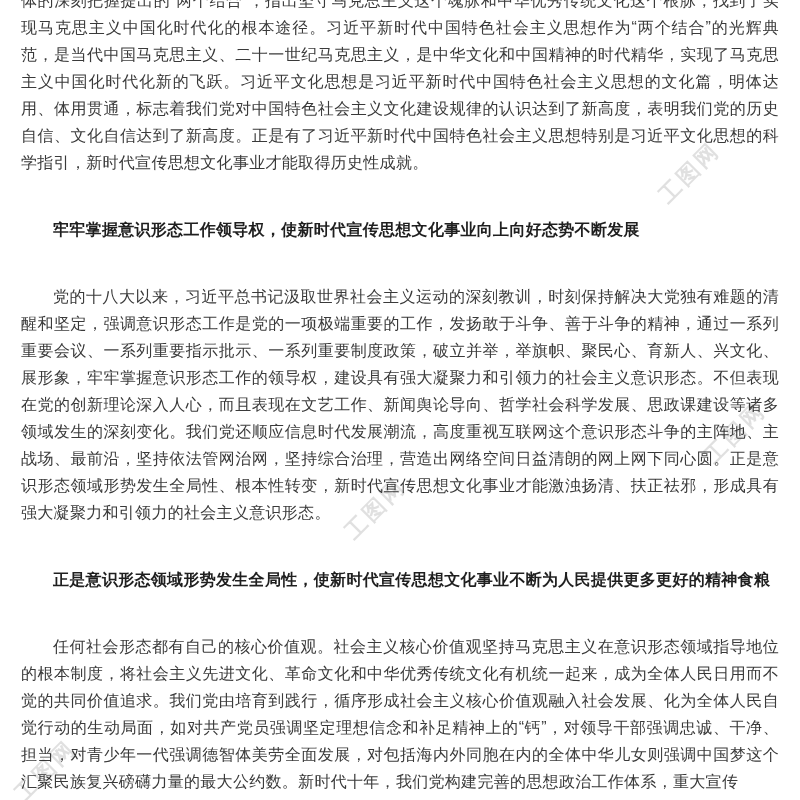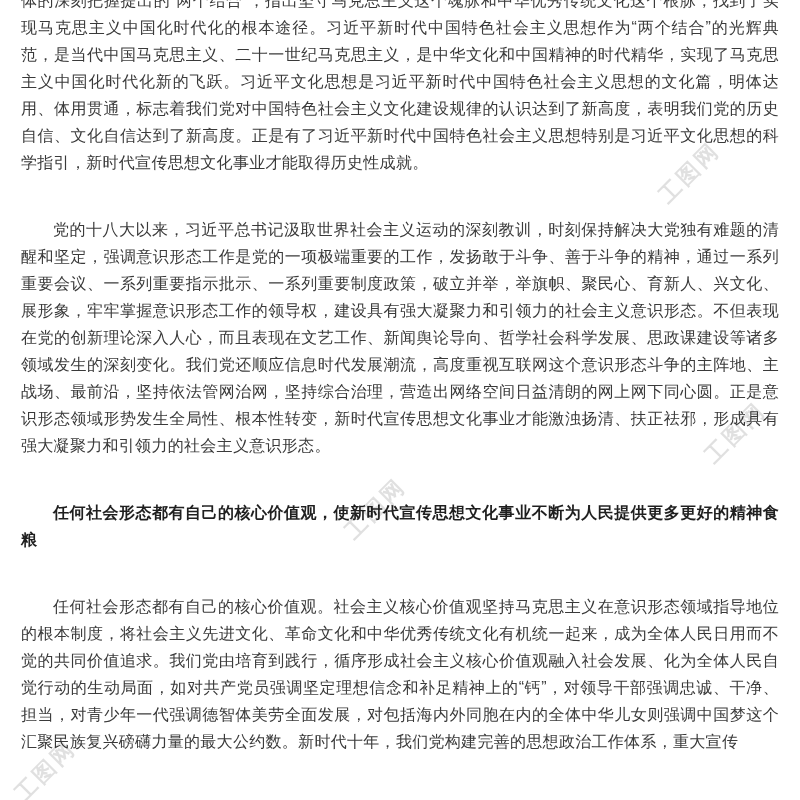--- a/index.html
+++ b/index.html
@@ -70,21 +70,22 @@
 <div class="page">
 
   <div class="watermark wm1">工图网</div>
   <div class="watermark wm2">工图网</div>
   <div class="watermark wm3">工图网</div>
   <div class="watermark wm4">工图网</div>
 
   <div class="content">
     <p class="body-text no-indent">体的深刻把握提出的“两个结合”，指出坚守马克思主义这个魂脉和中华优秀传统文化这个根脉，找到了实现马克思主义中国化时代化的根本途径。习近平新时代中国特色社会主义思想作为“两个结合”的光辉典范，是当代中国马克思主义、二十一世纪马克思主义，是中华文化和中国精神的时代精华，实现了马克思主义中国化时代化新的飞跃。习近平文化思想是习近平新时代中国特色社会主义思想的文化篇，明体达用、体用贯通，标志着我们党对中国特色社会主义文化建设规律的认识达到了新高度，表明我们党的历史自信、文化自信达到了新高度。正是有了习近平新时代中国特色社会主义思想特别是习近平文化思想的科学指引，新时代宣传思想文化事业才能取得历史性成就。</p>
 
+    <p class="heading indent">牢牢掌握意识形态工作领导权，使新时代宣传思想文化事业向上向好态势不断发展</p>
 
     <p class="body-text indent">党的十八大以来，习近平总书记汲取世界社会主义运动的深刻教训，时刻保持解决大党独有难题的清醒和坚定，强调意识形态工作是党的一项极端重要的工作，发扬敢于斗争、善于斗争的精神，通过一系列重要会议、一系列重要指示批示、一系列重要制度政策，破立并举，举旗帜、聚民心、育新人、兴文化、展形象，牢牢掌握意识形态工作的领导权，建设具有强大凝聚力和引领力的社会主义意识形态。不但表现在党的创新理论深入人心，而且表现在文艺工作、新闻舆论导向、哲学社会科学发展、思政课建设等诸多领域发生的深刻变化。我们党还顺应信息时代发展潮流，高度重视互联网这个意识形态斗争的主阵地、主战场、最前沿，坚持依法管网治网，坚持综合治理，营造出网络空间日益清朗的网上网下同心圆。正是意识形态领域形势发生全局性、根本性转变，新时代宣传思想文化事业才能激浊扬清、扶正祛邪，形成具有强大凝聚力和引领力的社会主义意识形态。</p>
 
-    <p class="heading indent">任何社会形态都有自己的核心价值观，使新时代宣传思想文化事业不断为人民提供更多更好的精神食粮</p>
+    <p class="heading indent">正是意识形态领域形势发生全局性，使新时代宣传思想文化事业不断为人民提供更多更好的精神食粮</p>
 
     <p class="body-text indent">任何社会形态都有自己的核心价值观。社会主义核心价值观坚持马克思主义在意识形态领域指导地位的根本制度，将社会主义先进文化、革命文化和中华优秀传统文化有机统一起来，成为全体人民日用而不觉的共同价值追求。我们党由培育到践行，循序形成社会主义核心价值观融入社会发展、化为全体人民自觉行动的生动局面，如对共产党员强调坚定理想信念和补足精神上的“钙”，对领导干部强调忠诚、干净、担当，对青少年一代强调德智体美劳全面发展，对包括海内外同胞在内的全体中华儿女则强调中国梦这个汇聚民族复兴磅礴力量的最大公约数。新时代十年，我们党构建完善的思想政治工作体系，重大宣传</p>
   </div>
 
 </div>
 
 </body></html>

